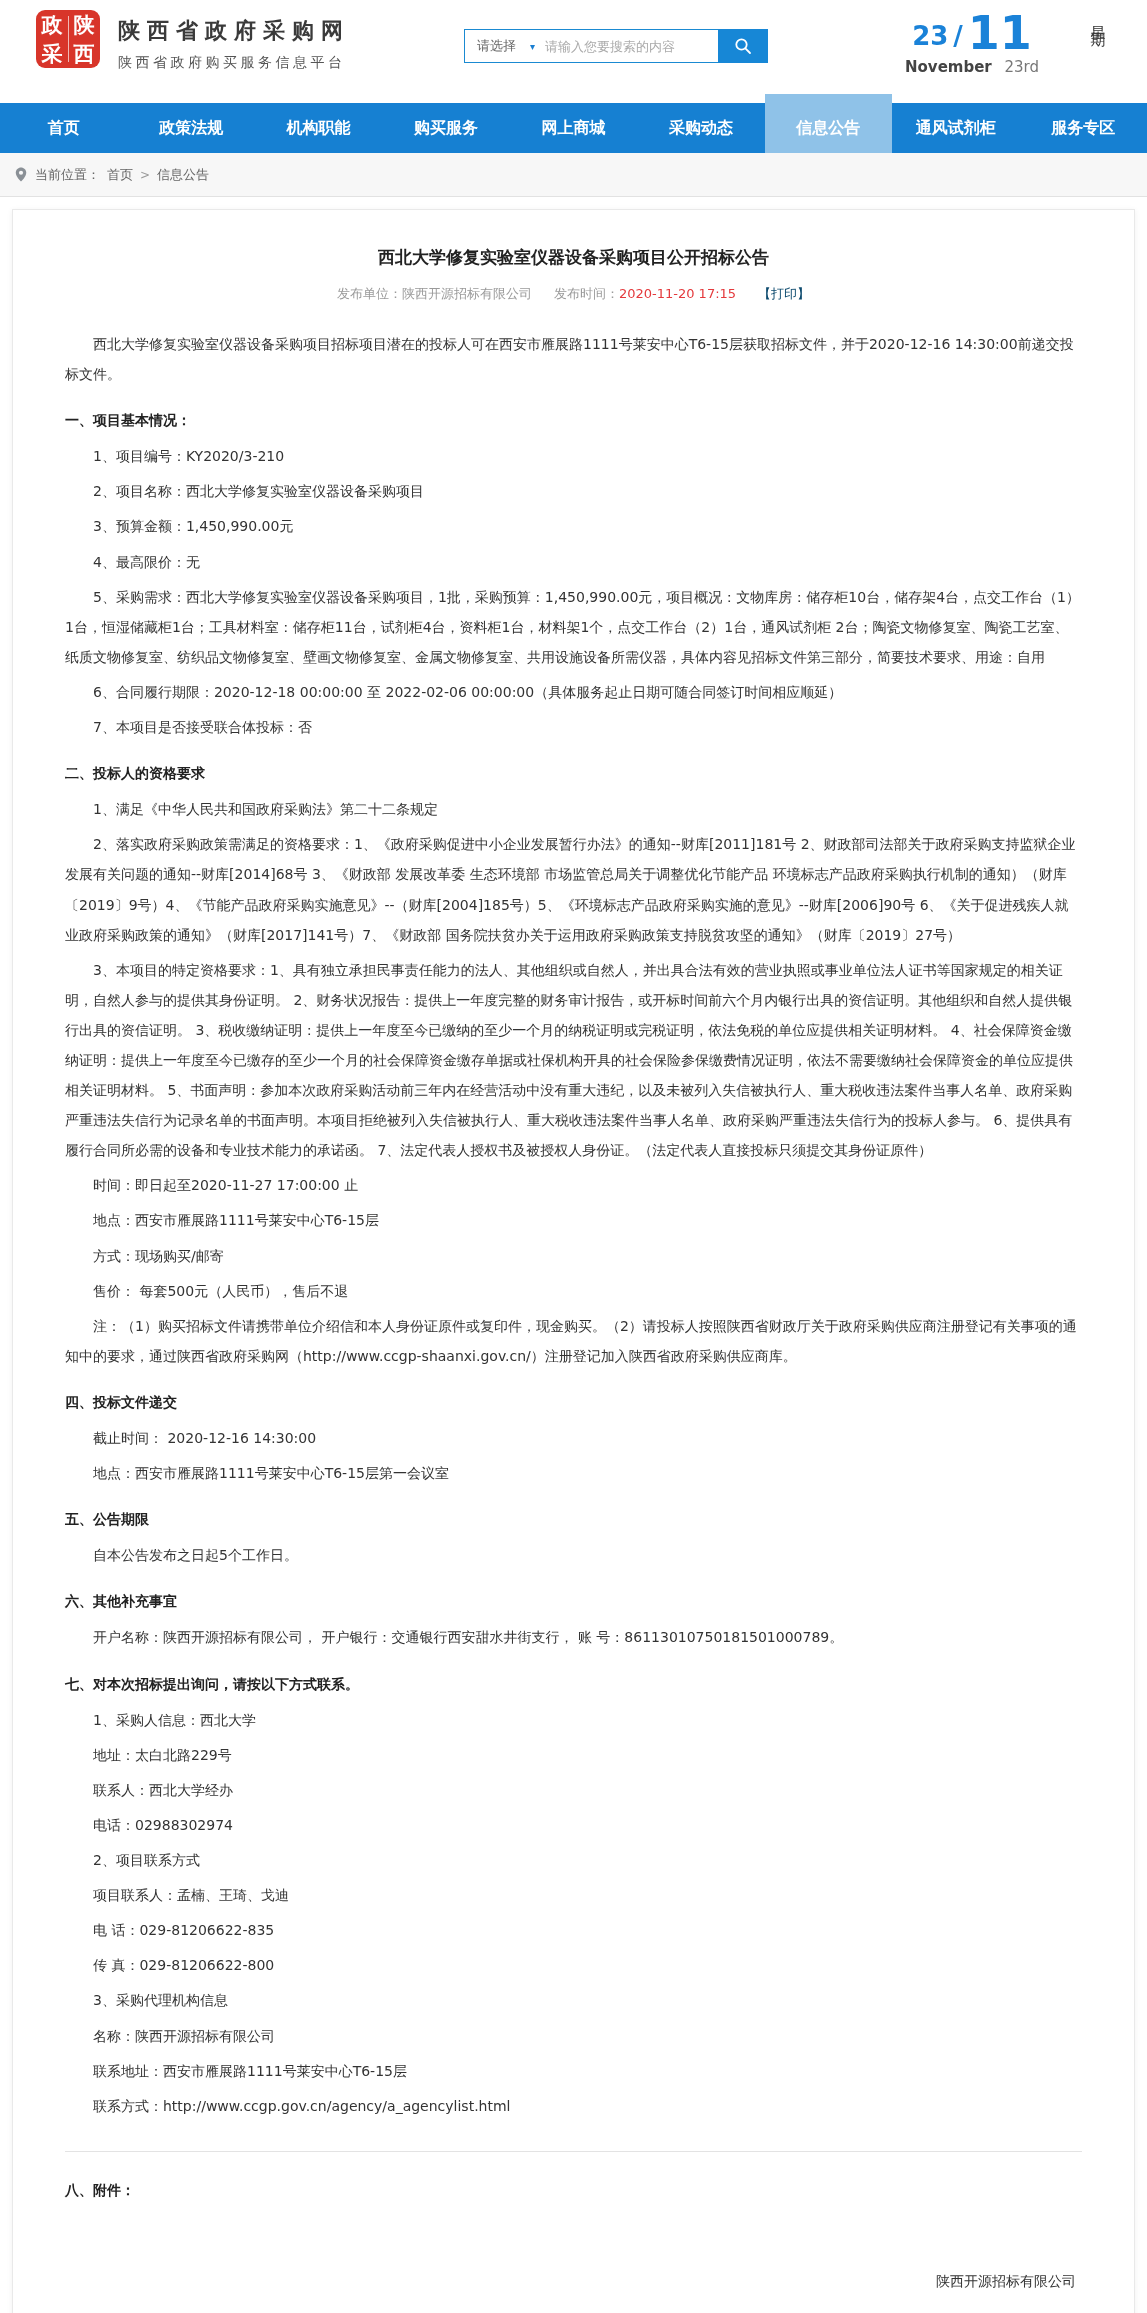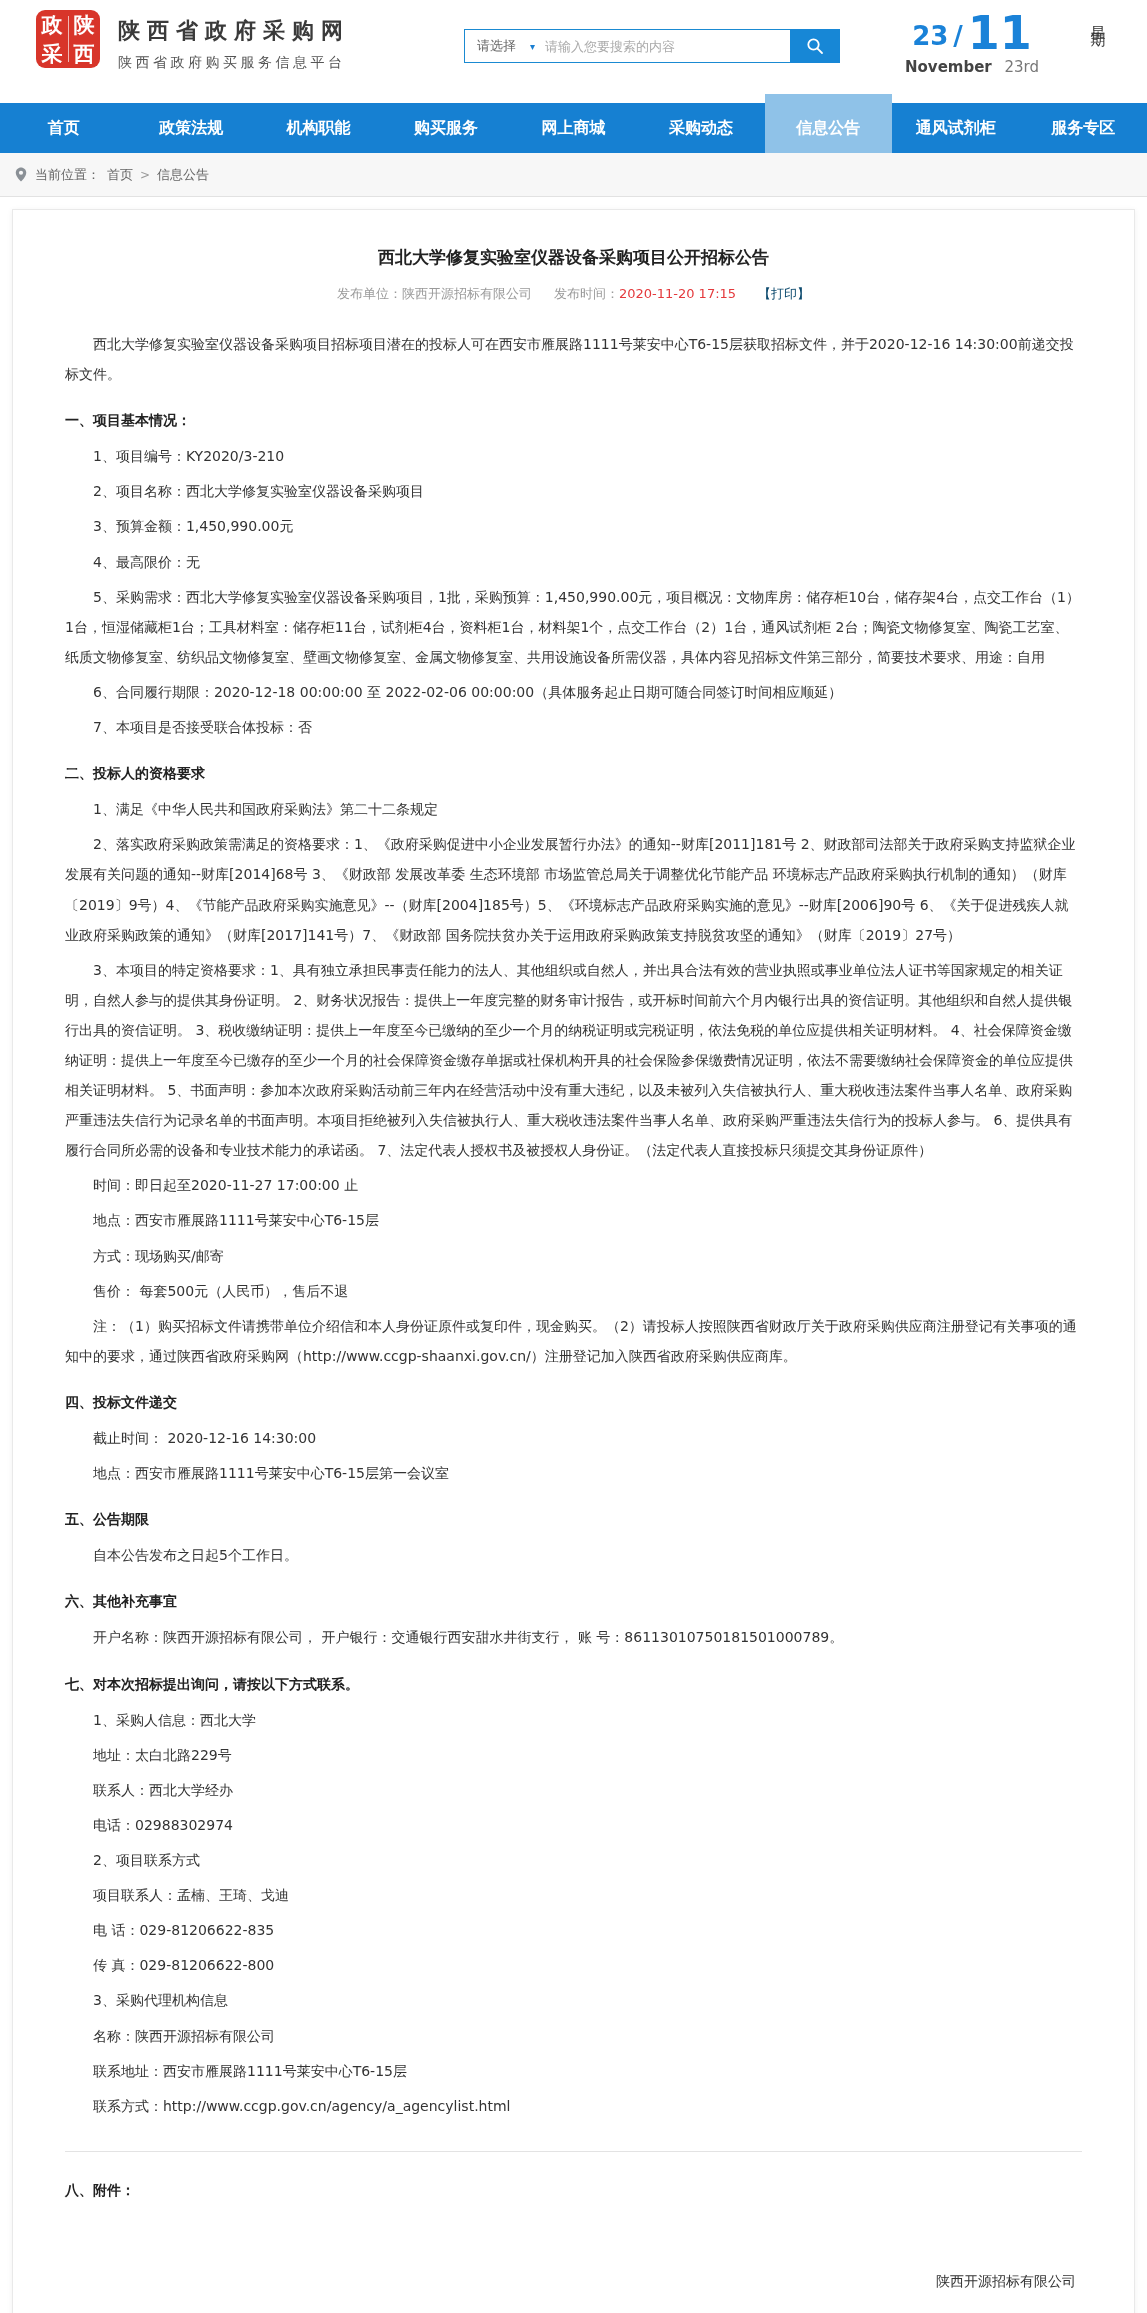--- a/index.html
+++ b/index.html
@@ -18,21 +18,21 @@
     display:grid; grid-template-columns:1fr 1fr; align-items:center;
     cursor:pointer;
   }
   .logo::after { content:""; position:absolute; left:50%; top:6px; bottom:6px; width:1px; background:rgba(255,255,255,.65); }
   .logo span { color:#fff; font-weight:bold; font-size:21px; text-align:center; line-height:26px; }
   .site-titles { position:absolute; left:118px; top:16px; }
   .site-title { font-size:22px; font-weight:bold; color:#3a3a3a; letter-spacing:7px; }
   .site-subtitle { margin-top:8px; font-size:14px; color:#555; letter-spacing:3.5px; }
 
   .search-box {
-    position:absolute; left:464px; top:29px; width:376px; height:34px;
+    position:absolute; left:464px; top:29px; width:304px; height:34px;
     border:1px solid #1a8ad2; display:flex; align-items:center; background:#fff;
   }
   .search-select { display:flex; align-items:center; gap:14px; padding:0 10px 0 12px; font-size:13px; color:#666; cursor:pointer; white-space:nowrap; }
   .search-select .caret { font-size:10px; color:#1a7fd2; }
   .search-input { flex:1; height:100%; border:none; outline:none; font-size:13px; color:#333; min-width:0; }
   .search-input::placeholder { color:#aaa; }
   .search-btn { width:50px; height:34px; margin:-1px -1px -1px 0; background:#1787d6; border:none; cursor:pointer; display:flex; align-items:center; justify-content:center; }
 
   .date-block { position:absolute; left:905px; top:10px; text-align:center; }
   .date-nums { display:flex; align-items:flex-end; justify-content:center; color:#1a82d8; font-weight:bold; }

